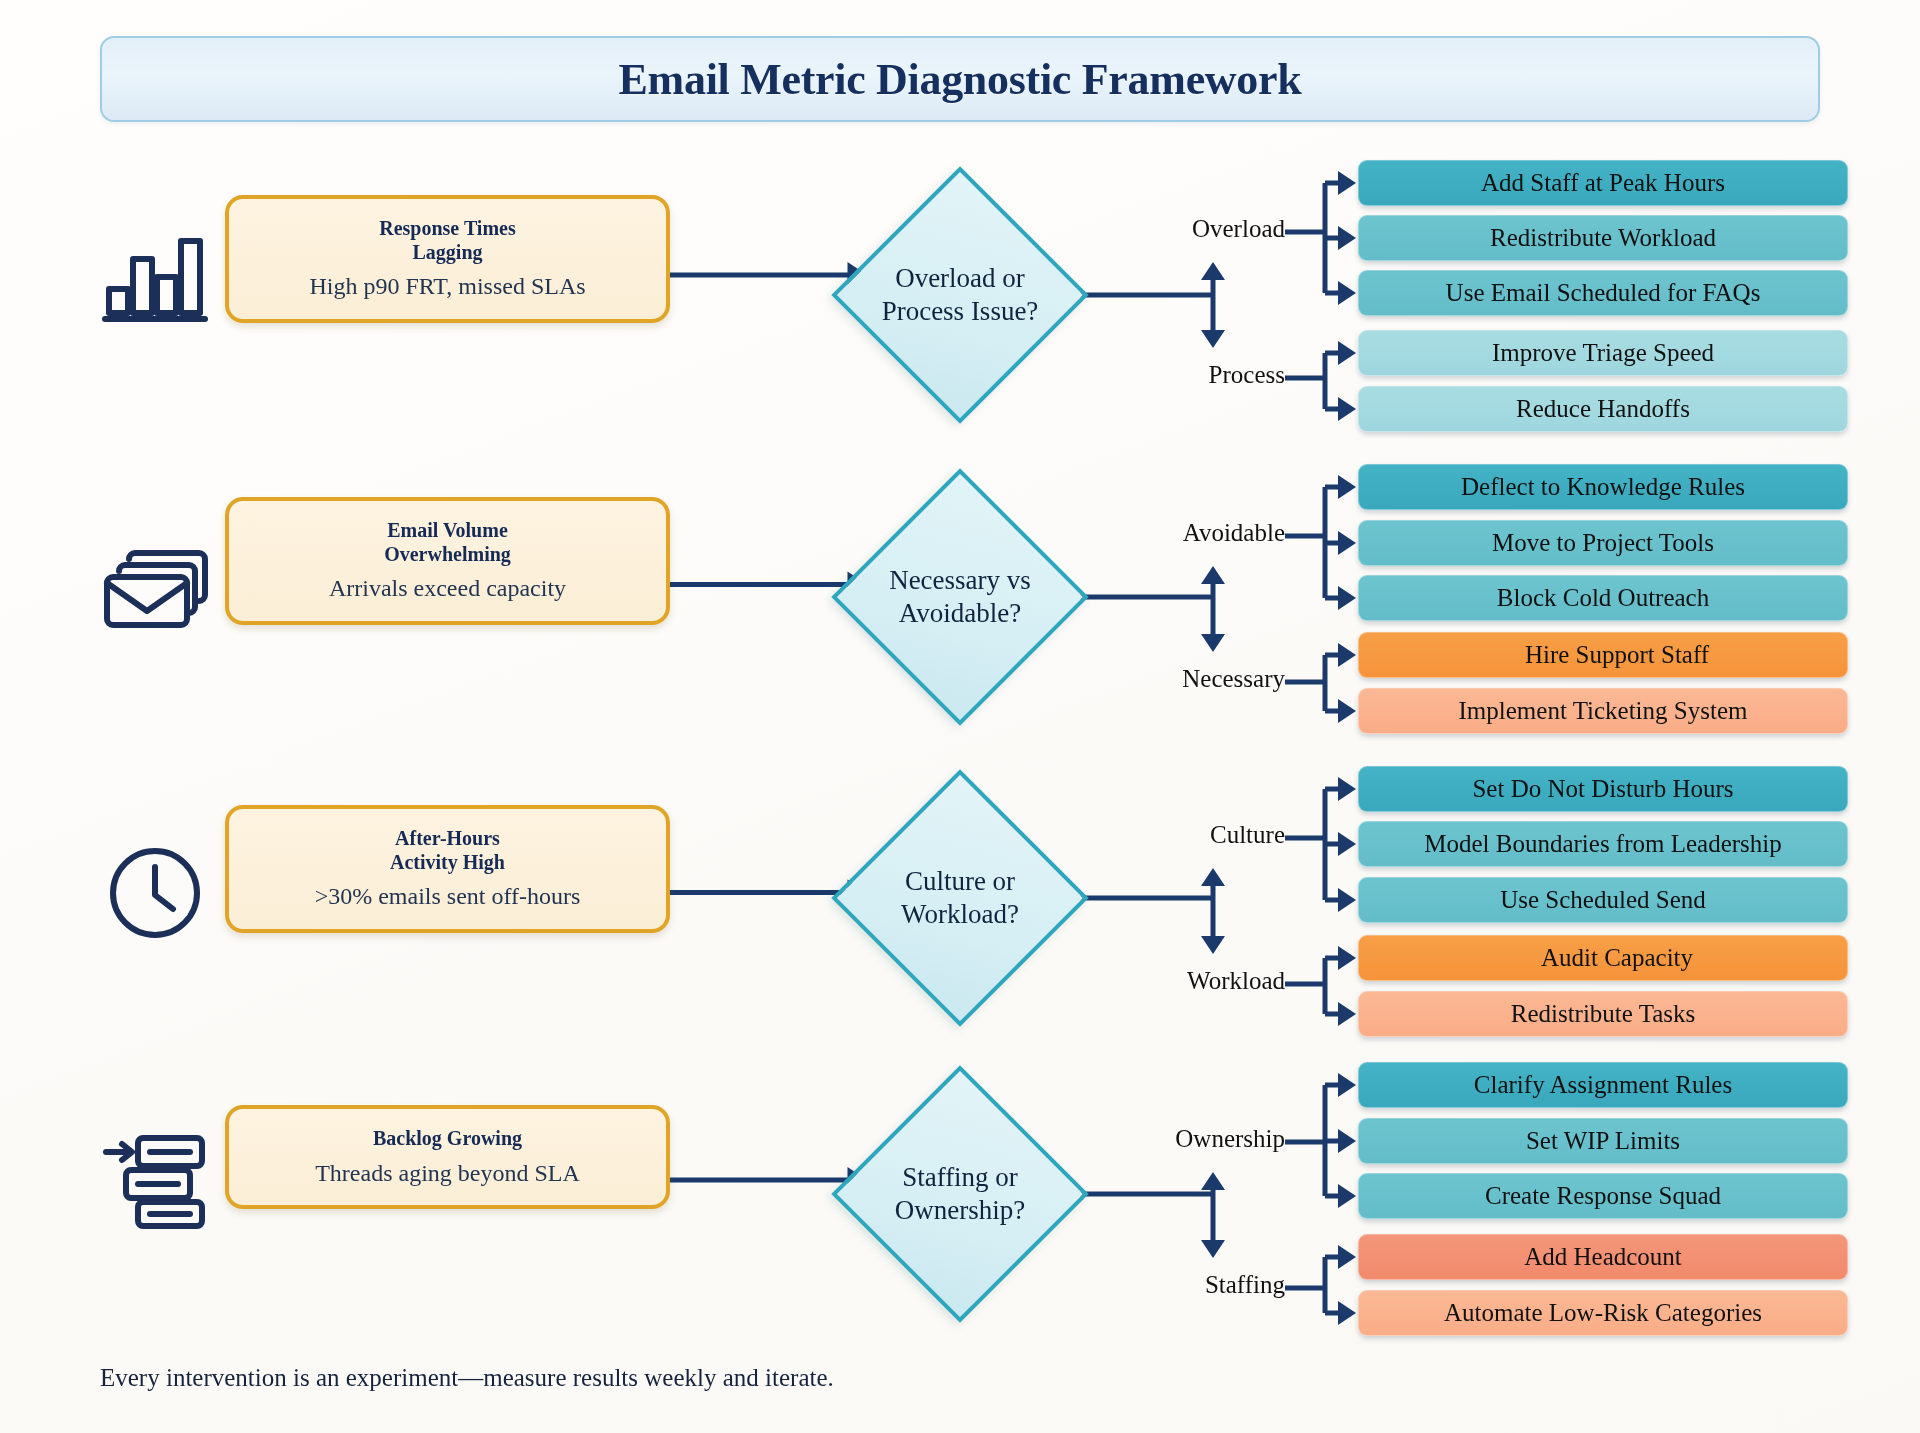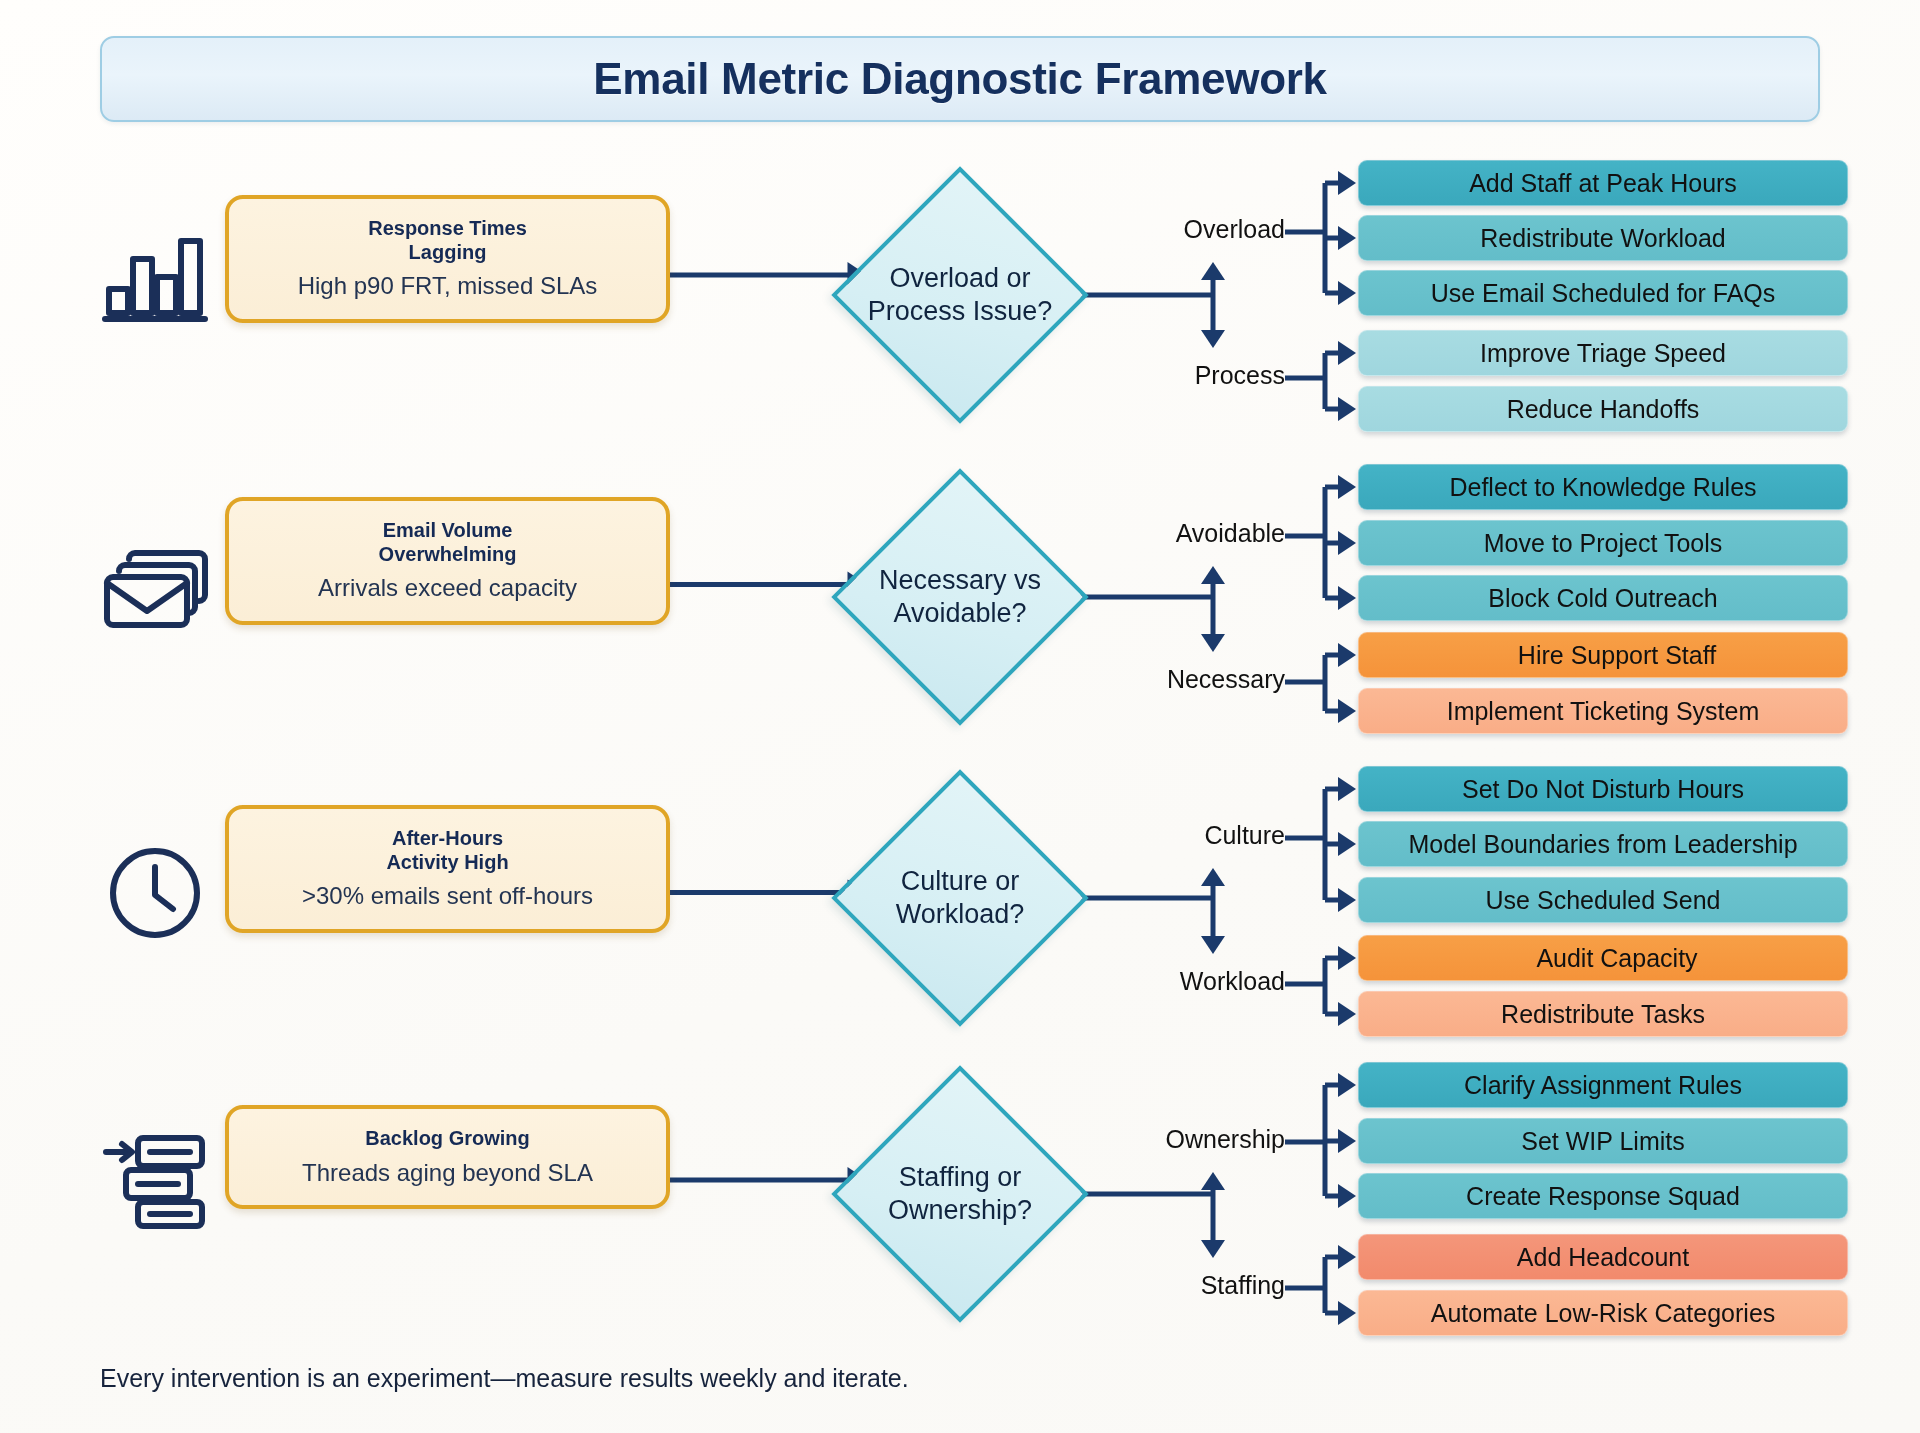--- a/index.html
+++ b/index.html
@@ -2,21 +2,21 @@
 <html><head>
 <meta charset="utf-8">
 <style>
   * { box-sizing: border-box; margin: 0; padding: 0; }
   html, body {
     width: 1920px; height: 1433px;
     background: #fdfcfa;
     font-family: "Liberation Sans", sans-serif;
     overflow: hidden;
   }
-  #stage { position: relative; width: 1920px; height: 1433px; background: linear-gradient(160deg,#fffefc 0%,#fbfaf7 60%,#faf9f6 100%); }
+  #stage { position: relative; width: 1920px; height: 1433px; background: linear-gradient(160deg,#fffefc 0%,#fbfaf7 60%,#faf9f6 100%); font-family: Liberation Serif, serif; }
 
   
   .title-bar {
     position: absolute; left: 100px; top: 36px; width: 1720px; height: 86px;
     background: linear-gradient(180deg,#e4f0f9 0%,#eaf4fb 45%,#dceaf5 100%);
     border: 2px solid #9ecde4; border-radius: 14px;
     display: flex; align-items: center; justify-content: center;
     box-shadow: 0 2px 4px rgba(30,60,90,0.08);
   }
   .title-bar h1 {

